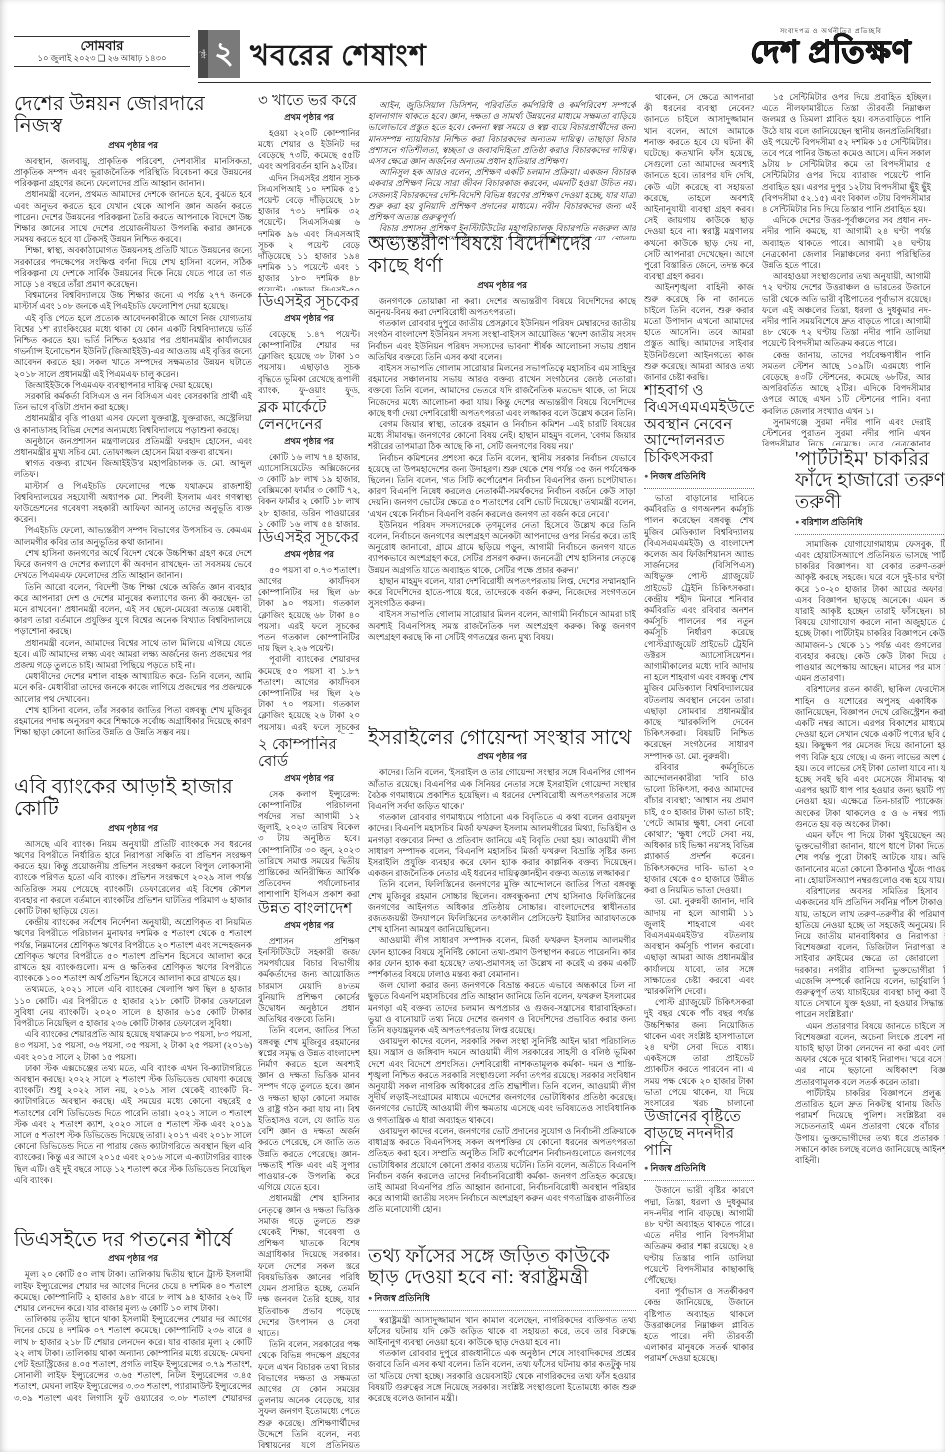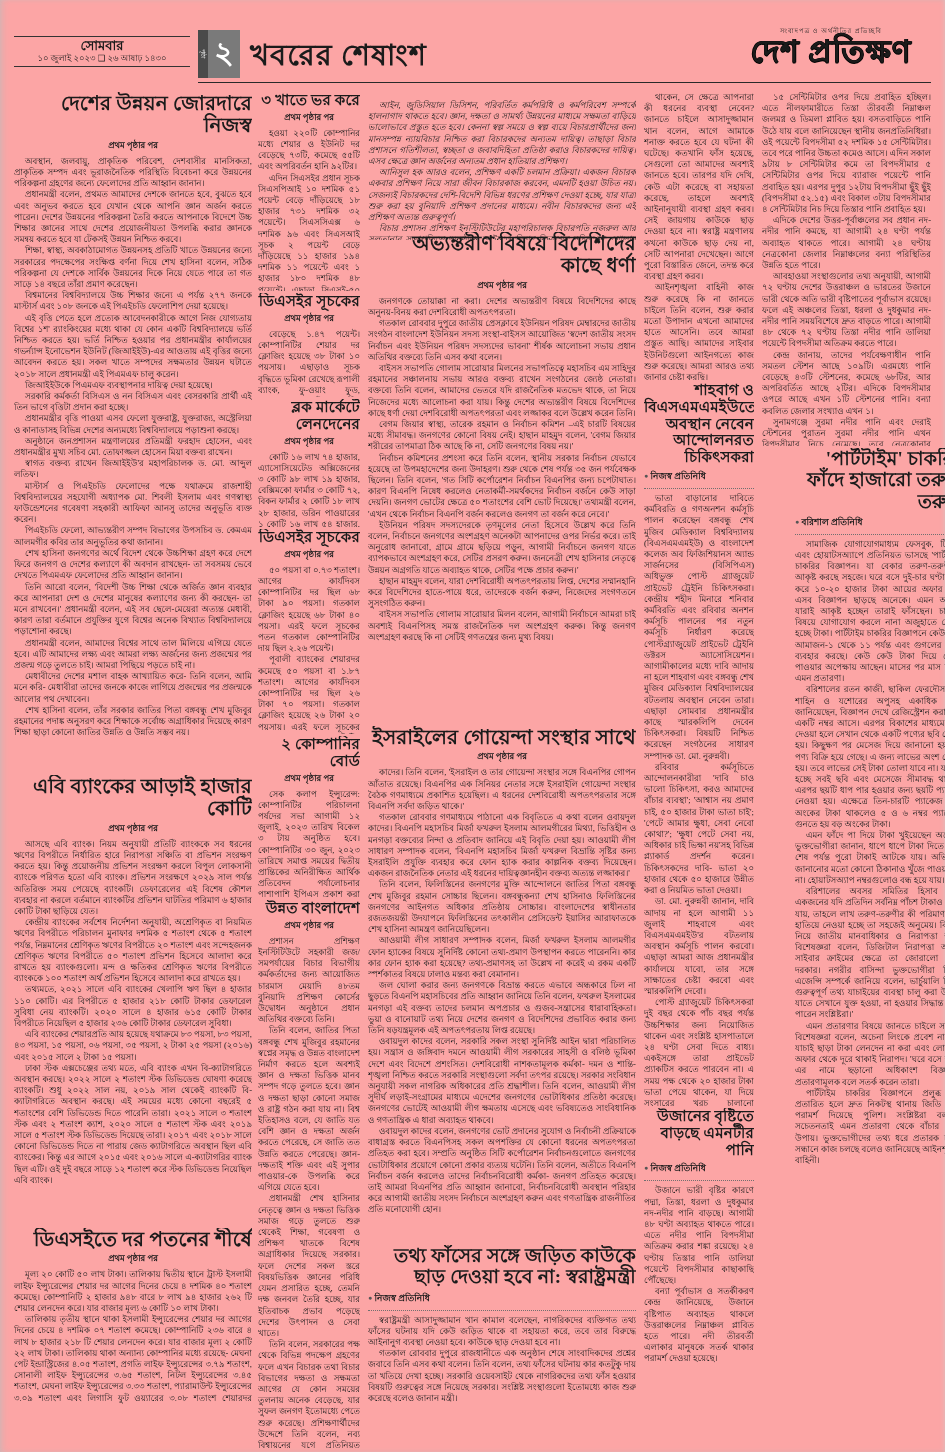--- a/index.html
+++ b/index.html
@@ -1,35 +1,35 @@
 <!DOCTYPE html>
 <html><head>
 <meta charset="utf-8">
 <style>
   html,body{margin:0;padding:0;background:#d9d9d9;}
-  .page{position:relative;width:945px;height:1452px;background:#fca5a5;margin:0 auto;
+  .page{position:relative;width:945px;height:1452px;background:#ffffff;margin:0 auto;
         font-family:"Liberation Serif","DejaVu Serif",serif;color:#1b1b1b;overflow:hidden;
         box-shadow:inset 4px 0 8px -4px #bbb, inset -3px 0 6px -4px #ccc;}
   
   .hdr{position:absolute;left:0;top:28px;width:945px;height:58px;}
   .hdr-rule{position:absolute;left:198px;top:54px;width:733px;border-bottom:1.6px solid #2a2a2a;}
   .datebox{position:absolute;left:14px;top:8px;width:176px;border-top:1.2px solid #333;border-bottom:1.2px solid #333;padding:2px 0 3px;text-align:center;}
   .day{font-weight:bold;font-size:13px;line-height:14px;}
   .dateline{font-size:8.5px;line-height:10px;}
   .pagebox{position:absolute;left:198px;top:2px;width:42px;height:48px;display:flex;}
   .pagebox .strip{width:10px;background:#4a4a4a;color:#fff;font-size:6px;writing-mode:vertical-rl;text-align:center;line-height:10px;}
   .pagebox .num{flex:1;background:#7a7a7a;color:#fff;font-size:30px;font-weight:bold;display:flex;align-items:center;justify-content:center;}
   .section-title{position:absolute;left:250px;top:4px;font-size:29px;font-weight:bold;letter-spacing:1px;}
   .masthead{position:absolute;right:14px;top:-2px;width:200px;text-align:center;}
   .masthead .tagline{font-size:6.5px;letter-spacing:1px;color:#222;}
   .masthead .brand{font-size:31px;font-weight:bold;line-height:30px;letter-spacing:1px;
      text-shadow:0.6px 0 #000, -0.6px 0 #000, 0 0.6px #000;}
   
   .art{position:absolute;overflow:hidden;}
-  .hl{font-weight:bold;text-align:right;line-height:1.12;letter-spacing:0.2px;}
+  .hl{font-weight:normal;text-align:left;line-height:1.12;letter-spacing:0.2px;}
   .hl-xl{font-size:20px;}
   .hl-lg{font-size:19px;}
   .hl-md{font-size:15px;}
   .kicker{font-size:8.5px;font-weight:bold;text-align:center;margin:2px 0 3px;}
   .byline{font-size:9px;font-weight:bold;padding:3px 0 4px;border-bottom:1px dotted #707070;margin-bottom:4px;}
   .byline .dot{font-size:7px;color:#555;vertical-align:1px;}
   .body-txt{font-size:8.6px;line-height:11.2px;text-align:justify;}
   .body-txt .para{margin:0;text-indent:11px;}
 </style>
 </head>
@@ -216,21 +216,21 @@
     </div>
     <div class="body-txt">
         <p class="para">ভাতা বাড়ানোর দাবিতে কর্মবিরতি ও গণঅনশন কর্মসূচি পালন করেছেন বঙ্গবন্ধু শেখ মুজিব মেডিক্যাল বিশ্ববিদ্যালয় (বিএসএমএমইউ) ও বাংলাদেশ কলেজ অব ফিজিশিয়ানস অ্যান্ড সার্জনসের (বিসিপিএস) অধিভুক্ত পোস্ট গ্র্যাজুয়েট প্রাইভেট ট্রেইনি চিকিৎসকরা। কেন্দ্রীয় শহীদ মিনারে শনিবার কর্মবিরতি এবং রবিবার অনশন কর্মসূচি পালনের পর নতুন কর্মসূচি নির্ধারণ করেছে পোস্টগ্র্যাজুয়েট প্রাইভেট ট্রেইনি ডক্টরস অ্যাসোসিয়েশন। আগামীকালের মধ্যে দাবি আদায় না হলে শাহবাগ এবং বঙ্গবন্ধু শেখ মুজিব মেডিক্যাল বিশ্ববিদ্যালয়ের বটতলায় অবস্থান নেবেন তারা। এছাড়া সোমবার প্রধানমন্ত্রীর কাছে স্মারকলিপি দেবেন চিকিৎসকরা। বিষয়টি নিশ্চিত করেছেন সংগঠনের সাধারণ সম্পাদক ডা. মো. নুরুন্নবী।</p>
         <p class="para">রবিবার কর্মসূচিতে আন্দোলনকারীরা 'দাবি চাও ভালো চিকিৎসা, করও আমাদের বাঁচার ব্যবস্থা'; 'আশ্বাস নয় প্রমাণ চাই, ৫০ হাজার টাকা ভাতা চাই'; 'পেটে আমার ক্ষুধা, সেবা নেবো কোথা?'; 'ক্ষুধা পেটে সেবা নয়, অধিকার চাই ভিক্ষা নয়'সহ বিভিন্ন প্ল্যাকার্ড প্রদর্শন করেন। চিকিৎসকদের দাবি- ভাতা ২০ হাজার থেকে ৫০ হাজারে উন্নীত করা ও নিয়মিত ভাতা দেওয়া।</p>
         <p class="para">ডা. মো. নুরুন্নবী জানান, দাবি আদায় না হলে আগামী ১১ জুলাই শাহবাগে এবং বিএসএমএমইউ'র বটতলায় অবস্থান কর্মসূচি পালন করবো। এছাড়া আমরা আজ প্রধানমন্ত্রীর কার্যালয়ে যাবো, তার সঙ্গে সাক্ষাতের চেষ্টা করবো এবং স্মারকলিপি দেবো।</p>
         <p class="para">পোস্ট গ্র্যাজুয়েট চিকিৎসকরা দুই বছর থেকে পাঁচ বছর পর্যন্ত উচ্চশিক্ষার জন্য নিয়োজিত থাকেন এবং সংশ্লিষ্ট হাসপাতালে ২৪ ঘণ্টা সেবা দিতে বাধ্য। একইসঙ্গে তারা প্রাইভেট প্র্যাকটিস করতে পারবেন না। এ সময় পক্ষ থেকে ২০ হাজার টাকা ভাতা পেয়ে থাকেন, যা দিয়ে সংসারের খরচ চালানো যৎসামান্য বলে মনে করেন চিকিৎসকরা। বাড়ি ভাড়া ও স্ত্রী-সন্তানদের নিয়ে উচ্চ বাজারমূল্যের এই কঠিন সময়ে সংসার পরিচালনা করা কষ্টের এবং অমানবিক বলে জানান তারা। তাই দীর্ঘদিন ধরে ভাতা বৃদ্ধির জন্য তারা আন্দোলন করে আসছেন।</p>
       </div>
   </div>
 
   <div class="art" style="left:644px;top:1108px;width:110px;height:340px;">
-    <div class="hl hl-md">উজানের বৃষ্টিতে বাড়ছে এমনটীর পানি</div>
+    <div class="hl hl-md">উজানের বৃষ্টিতে বাড়ছে নদনদীর পানি</div>
     <div class="byline">
       <span class="dot">●</span>
       <span>নিজস্ব প্রতিনিধি</span>
     </div>
     <div class="body-txt">
         <p class="para">উজানে ভারী বৃষ্টির কারণে পদ্মা, তিস্তা, ধরলা ও দুধকুমার নদ-নদীর পানি বাড়ছে। আগামী ৪৮ ঘণ্টা অব্যাহত থাকতে পারে। এতে নদীর পানি বিপদসীমা অতিক্রম করার শঙ্কা রয়েছে। ২৪ ঘণ্টায় তিস্তার পানি ডালিয়া পয়েন্টে বিপদসীমার কাছাকাছি পৌঁছেছে।</p>
         <p class="para">বন্যা পূর্বাভাস ও সতর্কীকরণ কেন্দ্র জানিয়েছে, উজানে বৃষ্টিপাত অব্যাহত থাকলে উত্তরাঞ্চলের নিম্নাঞ্চল প্লাবিত হতে পারে। নদী তীরবর্তী এলাকার মানুষকে সতর্ক থাকার পরামর্শ দেওয়া হয়েছে।</p>
       </div>
   </div>
 

